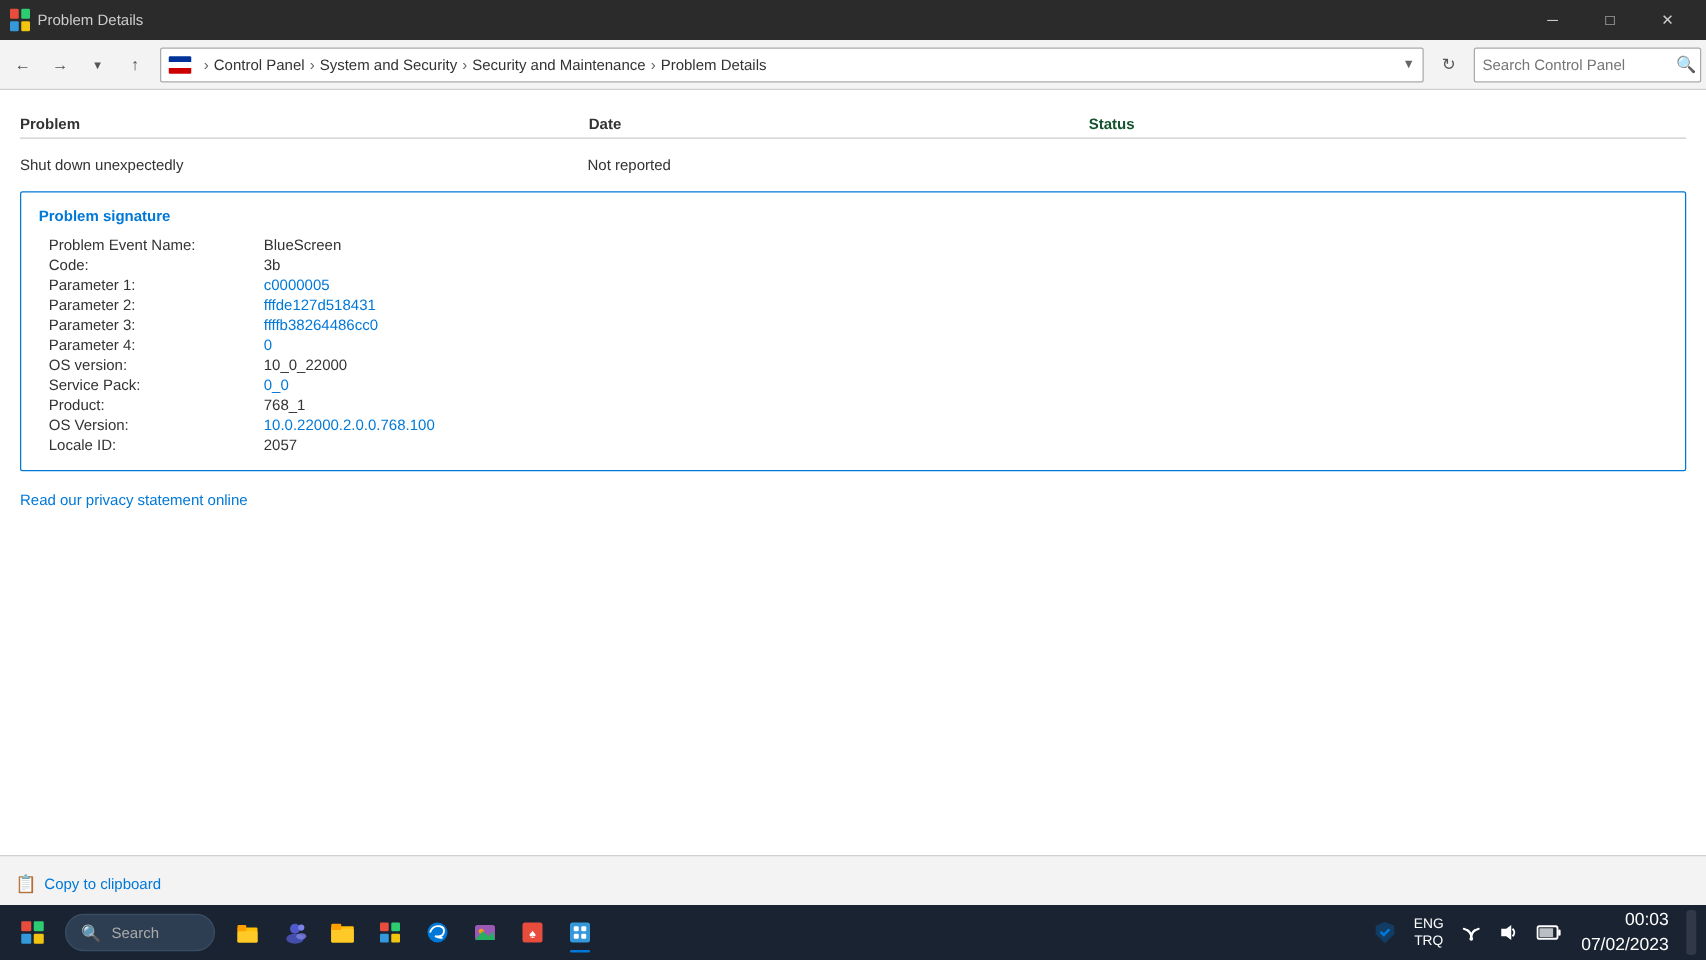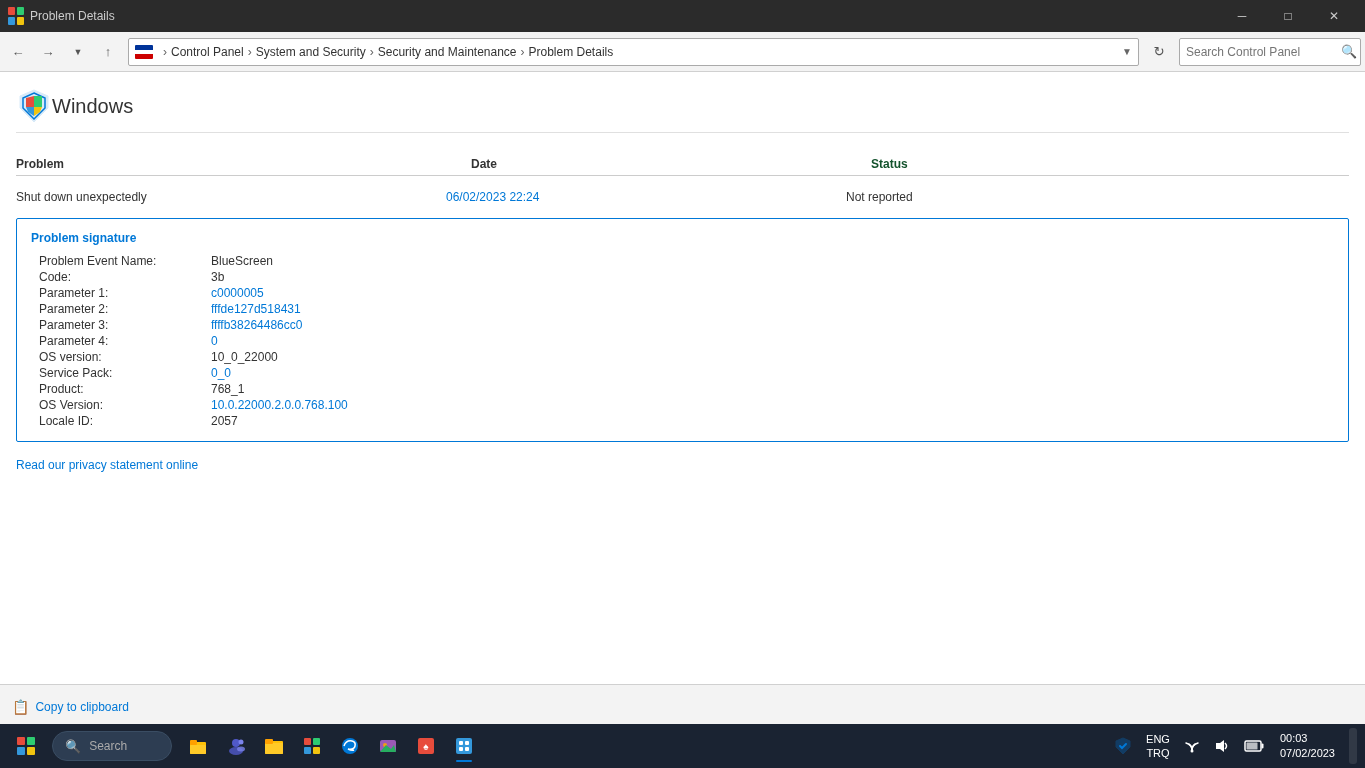--- a/index.html
+++ b/index.html
@@ -148,20 +148,21 @@
     }
     .col-problem { flex: 0 0 430px; font-weight: 600; color: #333; font-size: 12px; }
     .col-date { flex: 0 0 400px; font-weight: 600; color: #333; font-size: 12px; margin-left: 25px; }
     .col-status { flex: 1; font-weight: 600; color: #14532d; font-size: 12px; }
 
     
     .problem-row {
       display: flex;
       padding: 6px 0;
       align-items: center;
+      gap: 24px;
     }
     .problem-name { flex: 0 0 430px; color: #333; font-size: 12px; }
     .problem-date { flex: 0 0 400px; color: #0078d7; font-size: 12px; }
     .problem-status { flex: 1; color: #333; font-size: 12px; }
 
     
     .signature-box {
       border: 1px solid #0078d7;
       border-radius: 2px;
       padding: 12px 14px;
@@ -292,22 +293,23 @@
       font-size: 11px;
     }
     .taskbar-right-item {
       display: flex; align-items: center; justify-content: space-between;
       padding: 2px 4px;
       cursor: pointer;
       border-radius: 3px;
       flex-direction: column;
     }
     .taskbar-clock {
+      text-align: right;
       line-height: 1.4;
-      font-size: 11px;
+      font-size: 14px;
       color: white;
       cursor: pointer;
       padding: 2px 6px;
       border-radius: 3px;
     }
 
     
     .win-logo {
       display: grid;
       grid-template-columns: 1fr 1fr;
@@ -361,46 +363,31 @@
   </div>
   <button class="refresh-btn">↻</button>
   <div class="search-box">
     <input class="search-input" type="text" placeholder="Search Control Panel" style="">
     <span class="search-icon-btn">🔍</span>
   </div>
 </div>
 
 <div class="main-content">
   
-  <div class="windows-header">
-    <div class="shield-icon">
-      <svg width="36" height="36" viewBox="0 0 36 36">
-        <polygon points="18,2 32,8 32,20 18,34 4,20 4,8" fill="#0078d7" opacity="0.15" stroke="#0078d7" stroke-width="1"></polygon>
-        <polygon points="18,5 29,10 29,20 18,31 7,20 7,10" fill="none" stroke="#0078d7" stroke-width="1.5"></polygon>
-
-        <path d="M18,8 L18,19 L10,19 L10,10 Z" fill="#e74c3c"></path>
-        <path d="M18,8 L26,8 L26,19 L18,19 Z" fill="#2ecc71"></path>
-        <path d="M10,19 L18,19 L18,28 L12,24 Z" fill="#3498db"></path>
-        <path d="M18,19 L26,19 L24,24 L18,28 Z" fill="#f1c40f"></path>
-      </svg>
-    </div>
-    <span class="windows-title">Windows</span>
-  </div>
 
   
   <div class="columns-header">
     <div class="col-problem">Problem</div>
     <div class="col-date">Date</div>
     <div class="col-status">Status</div>
   </div>
 
   
   <div class="problem-row">
     <div class="problem-name">Shut down unexpectedly</div>
-    <div class="problem-date">06/02/2023 22:24</div>
     <div class="problem-status">Not reported</div>
   </div>
 
   
   <div class="signature-box">
     <div class="signature-title">Problem signature</div>
     <div id="sig-rows-container">
         <div class="sig-row">
           <span class="sig-label">Problem Event Name:</span>
           <span class="sig-value black">BlueScreen</span>

